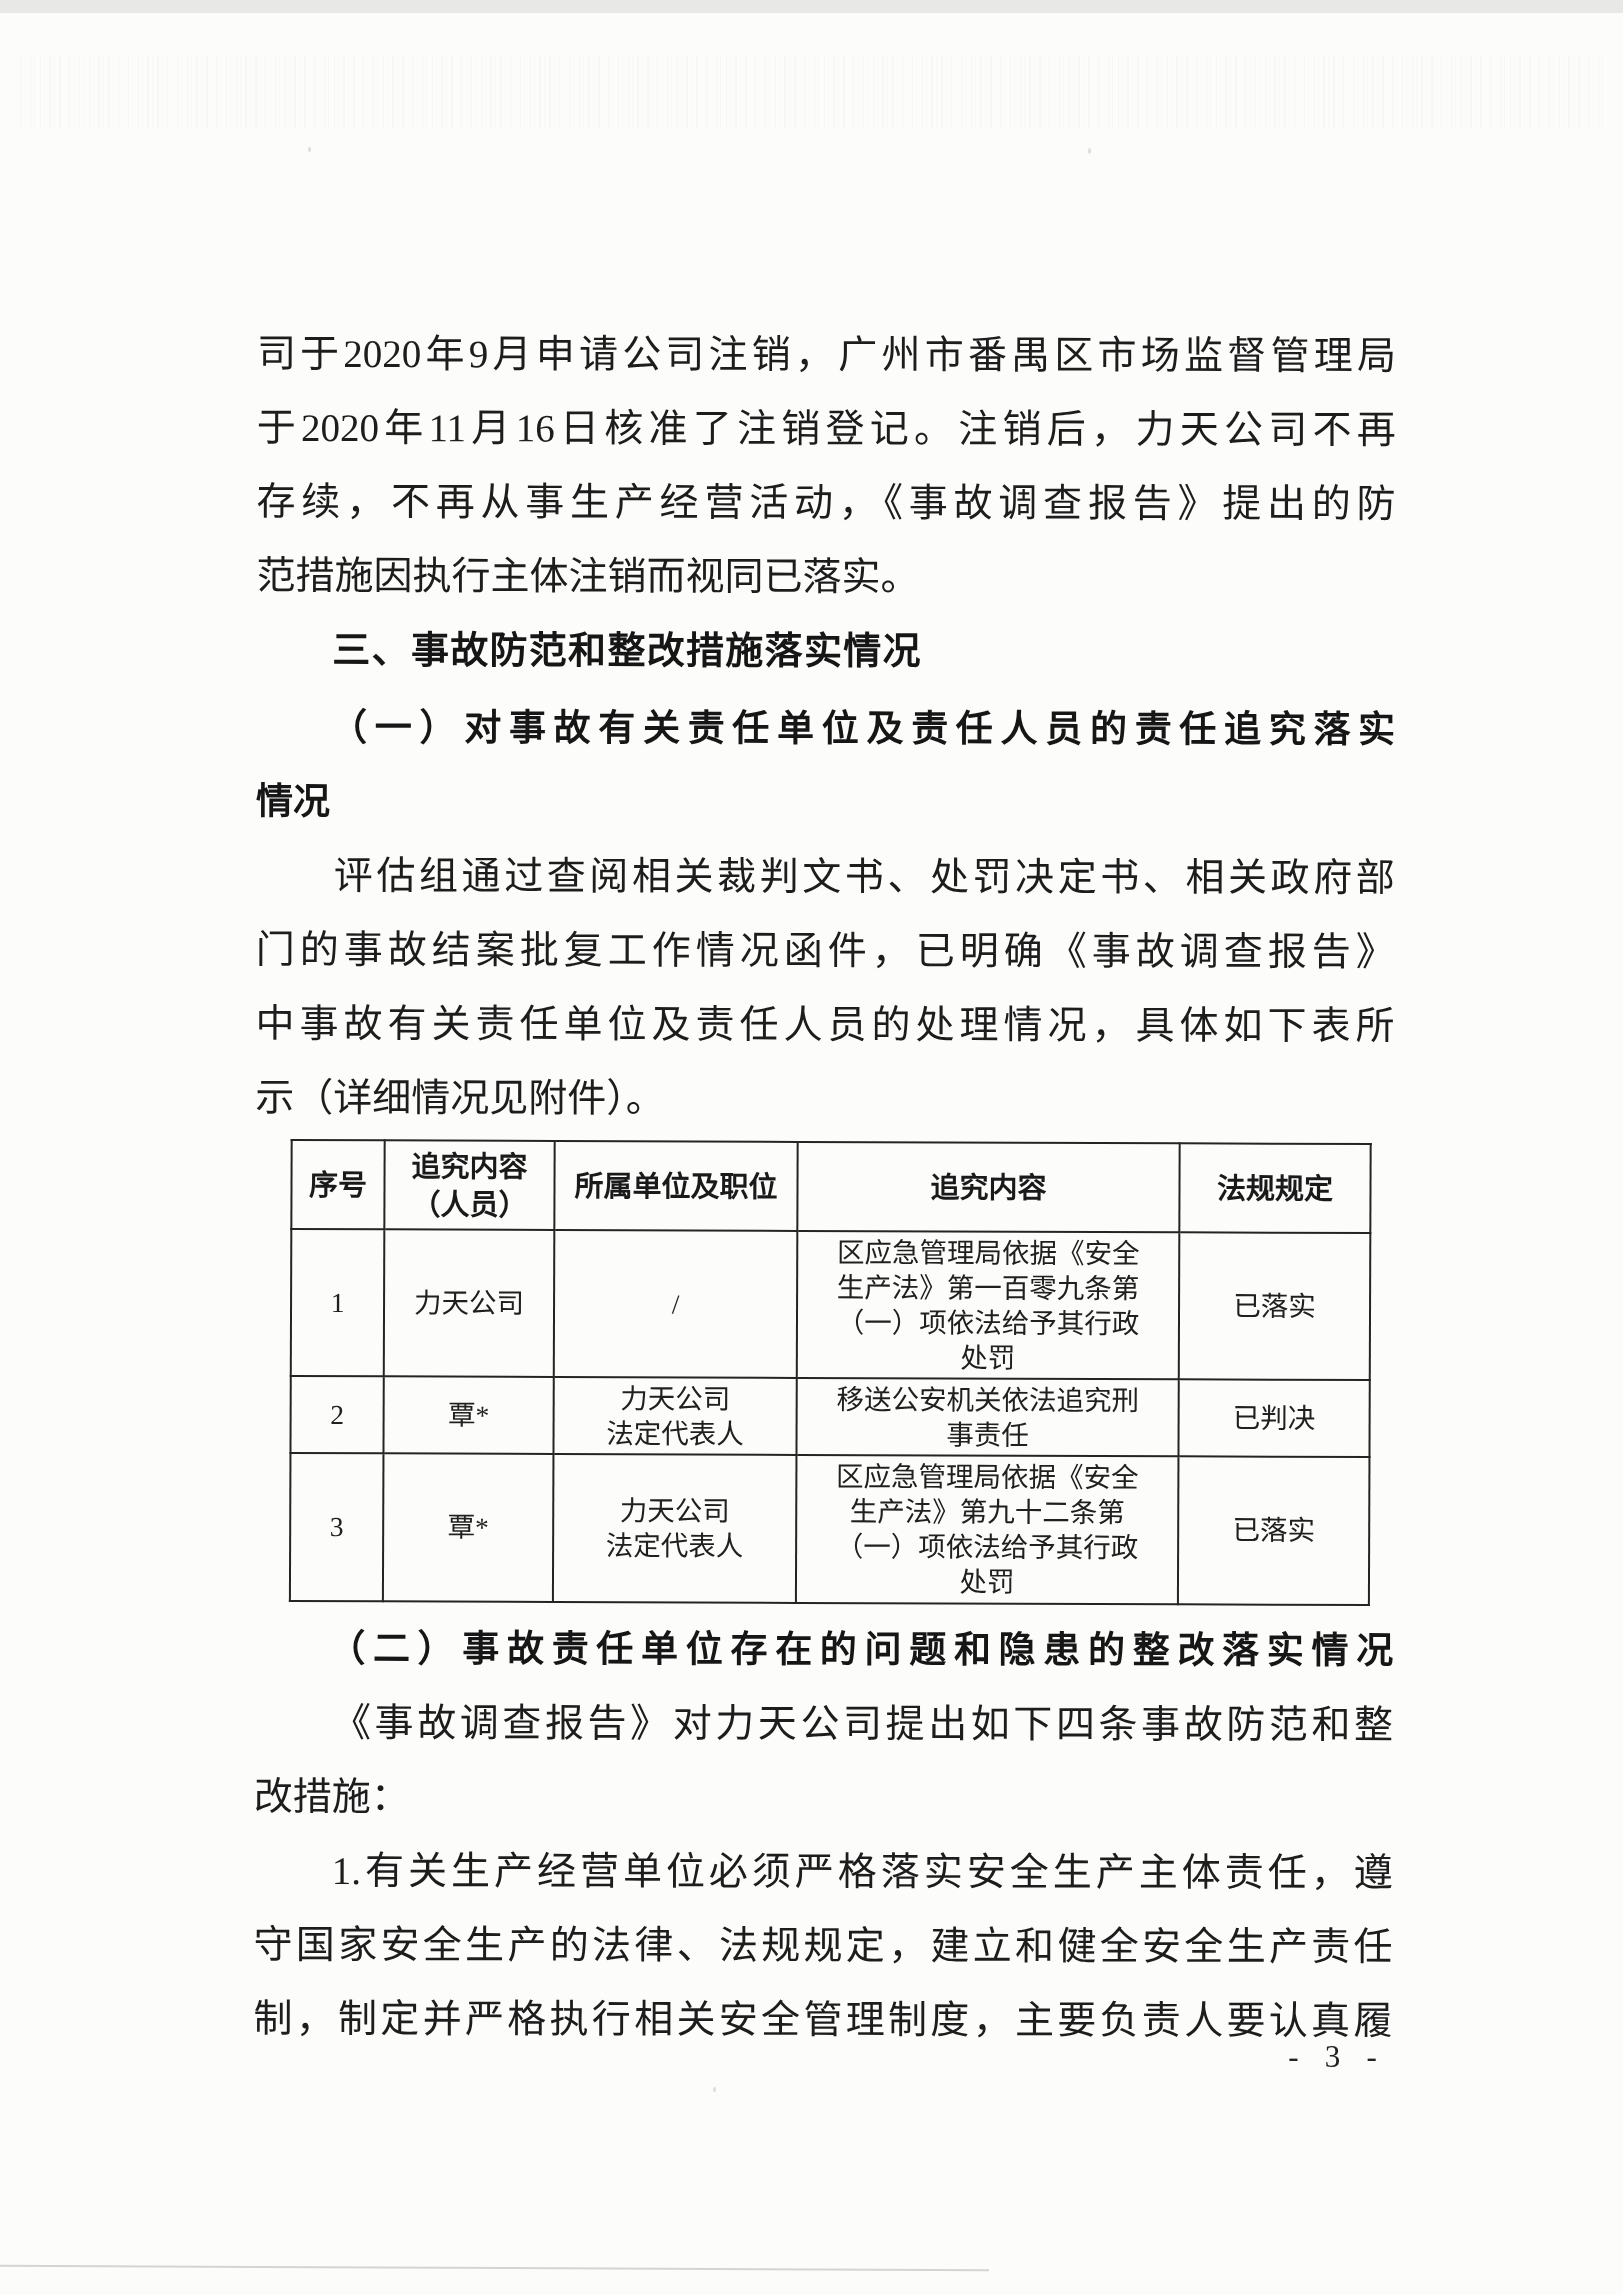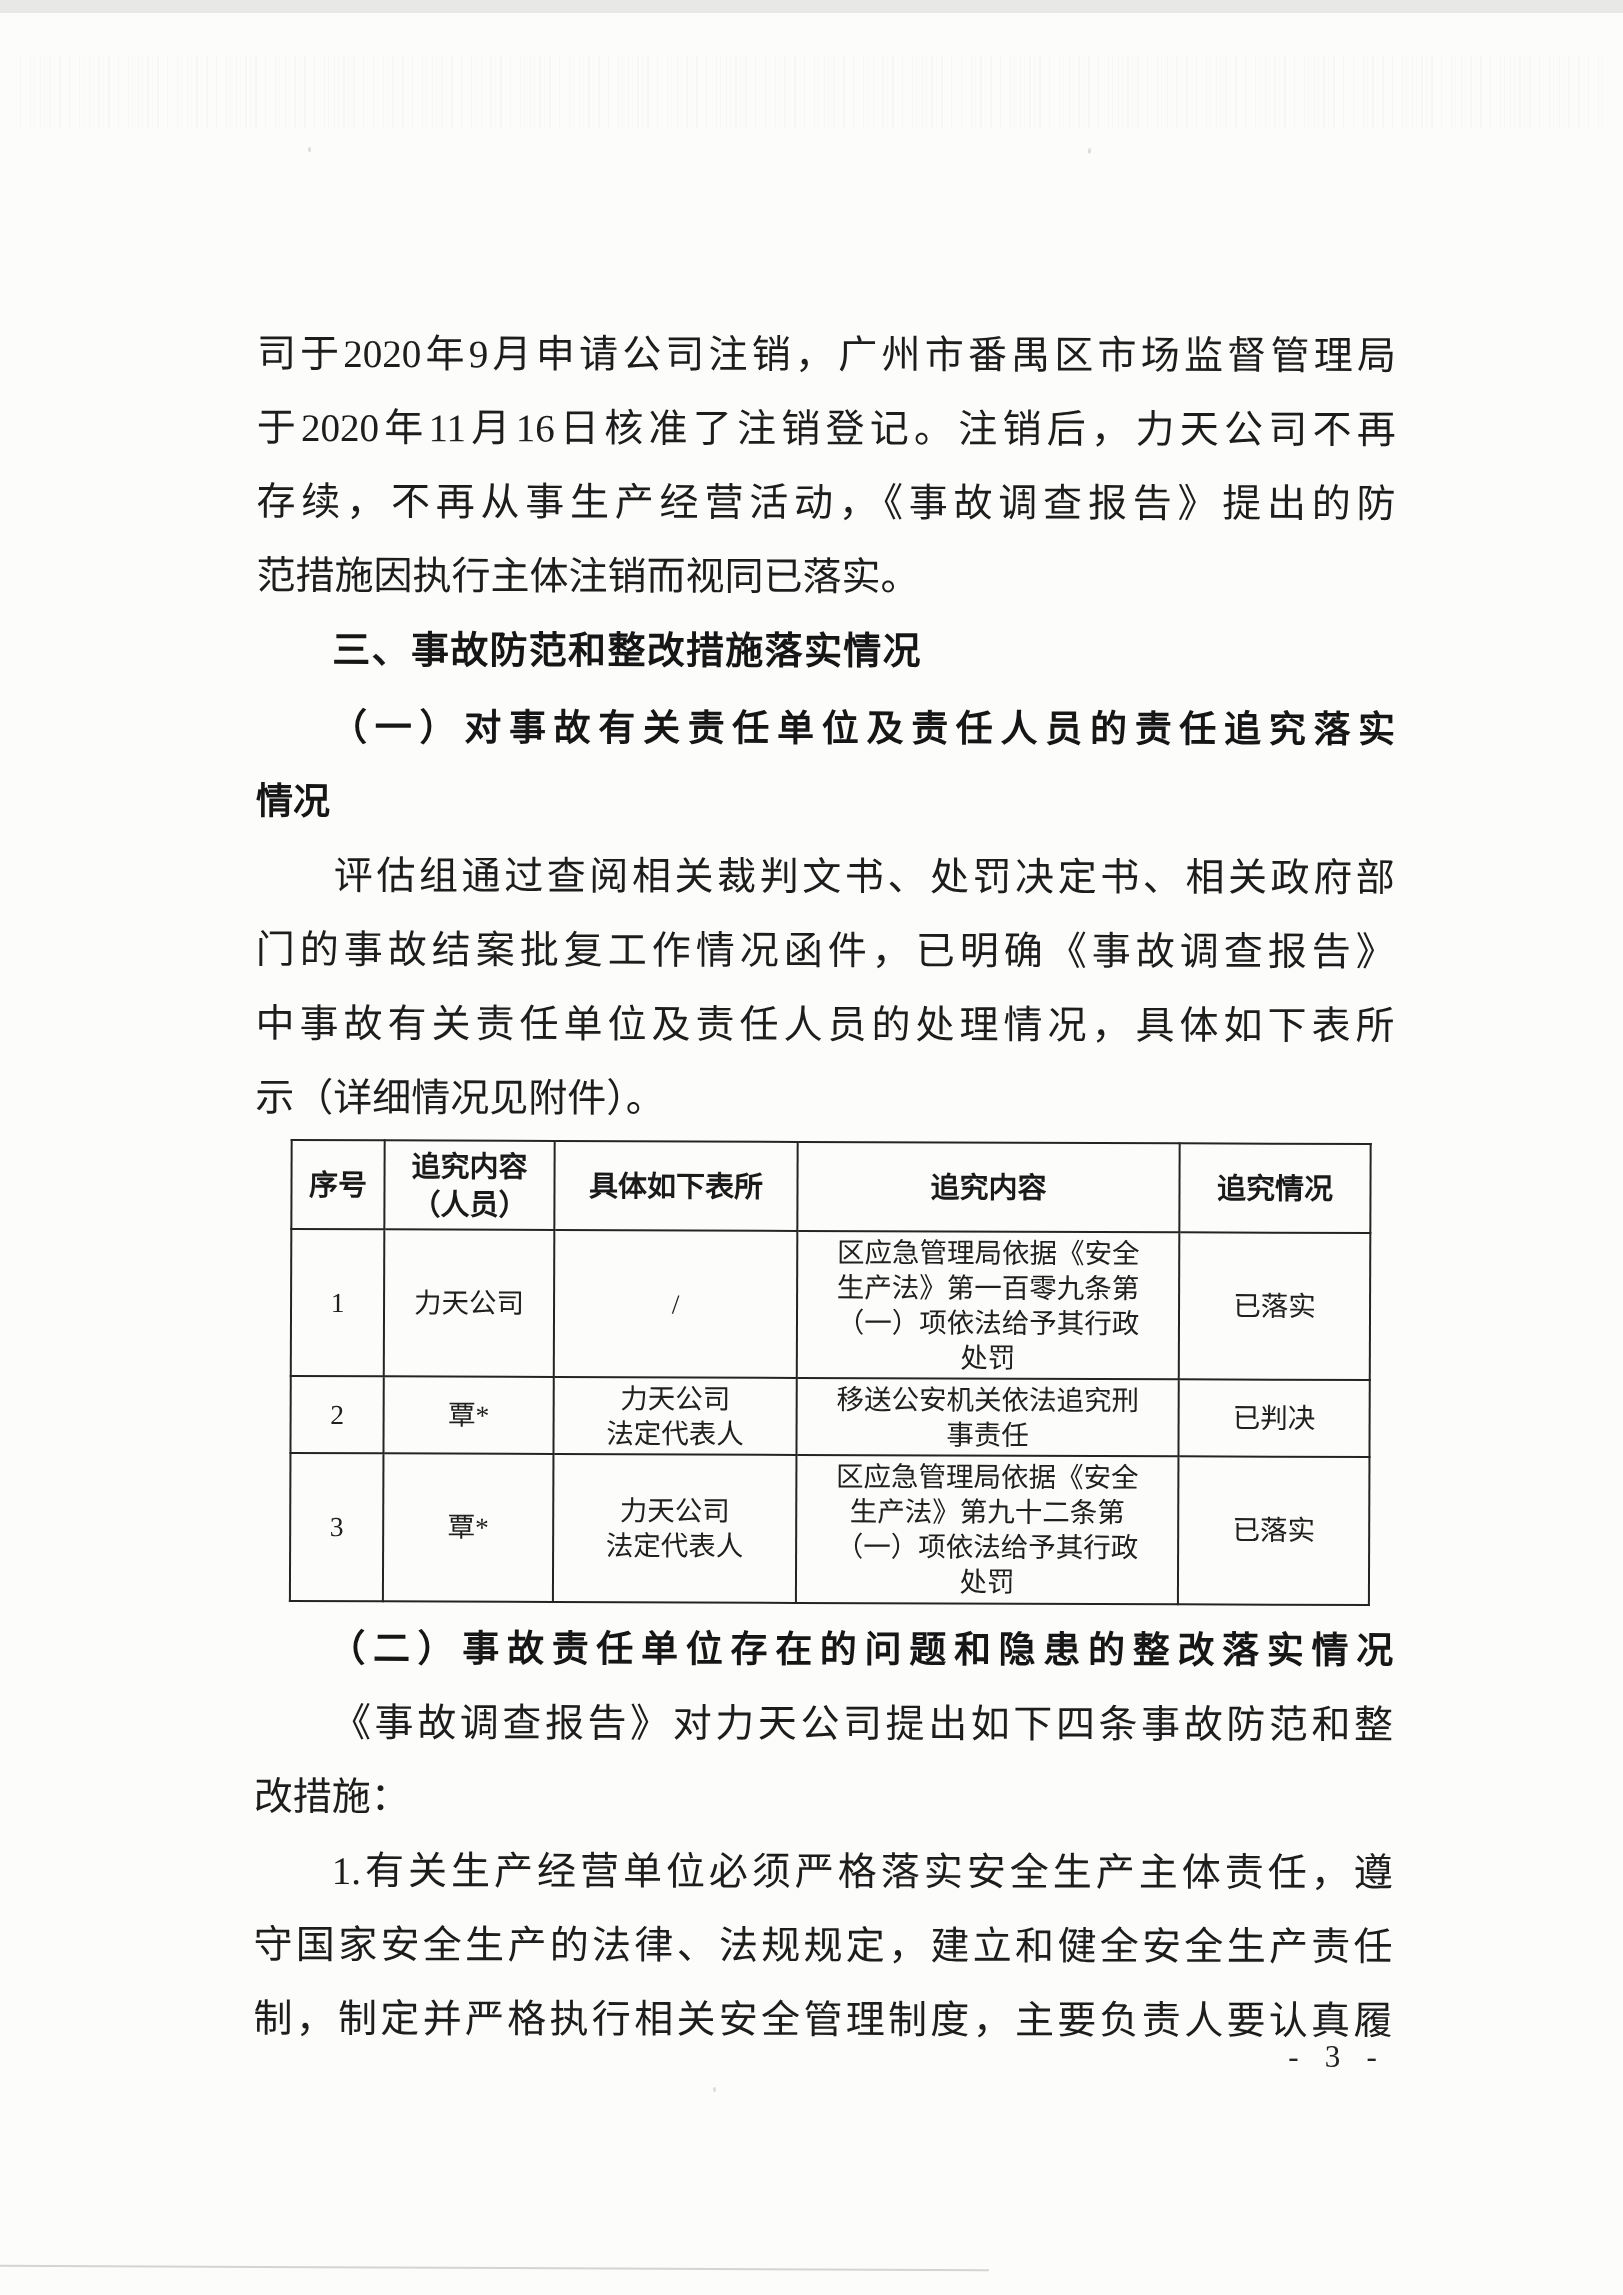--- a/index.html
+++ b/index.html
@@ -156,23 +156,23 @@
           <col class="c2">
           <col class="c3">
           <col class="c4">
           <col class="c5">
       </colgroup>
       <thead>
           <tr>
             <th>序号</th>
             <th>追究内容
 （人员）</th>
-            <th>具体如下表所</th>
+            <th>所属单位及职位</th>
             <th>追究内容</th>
-            <th>追究情况</th>
+            <th>法规规定</th>
           </tr>
         </thead>
       <tbody>
           <tr>
             <td>1</td>
             <td>力天公司</td>
             <td>/</td>
             <td>区应急管理局依据《安全
 生产法》第一百零九条第
 （一）项依法给予其行政

